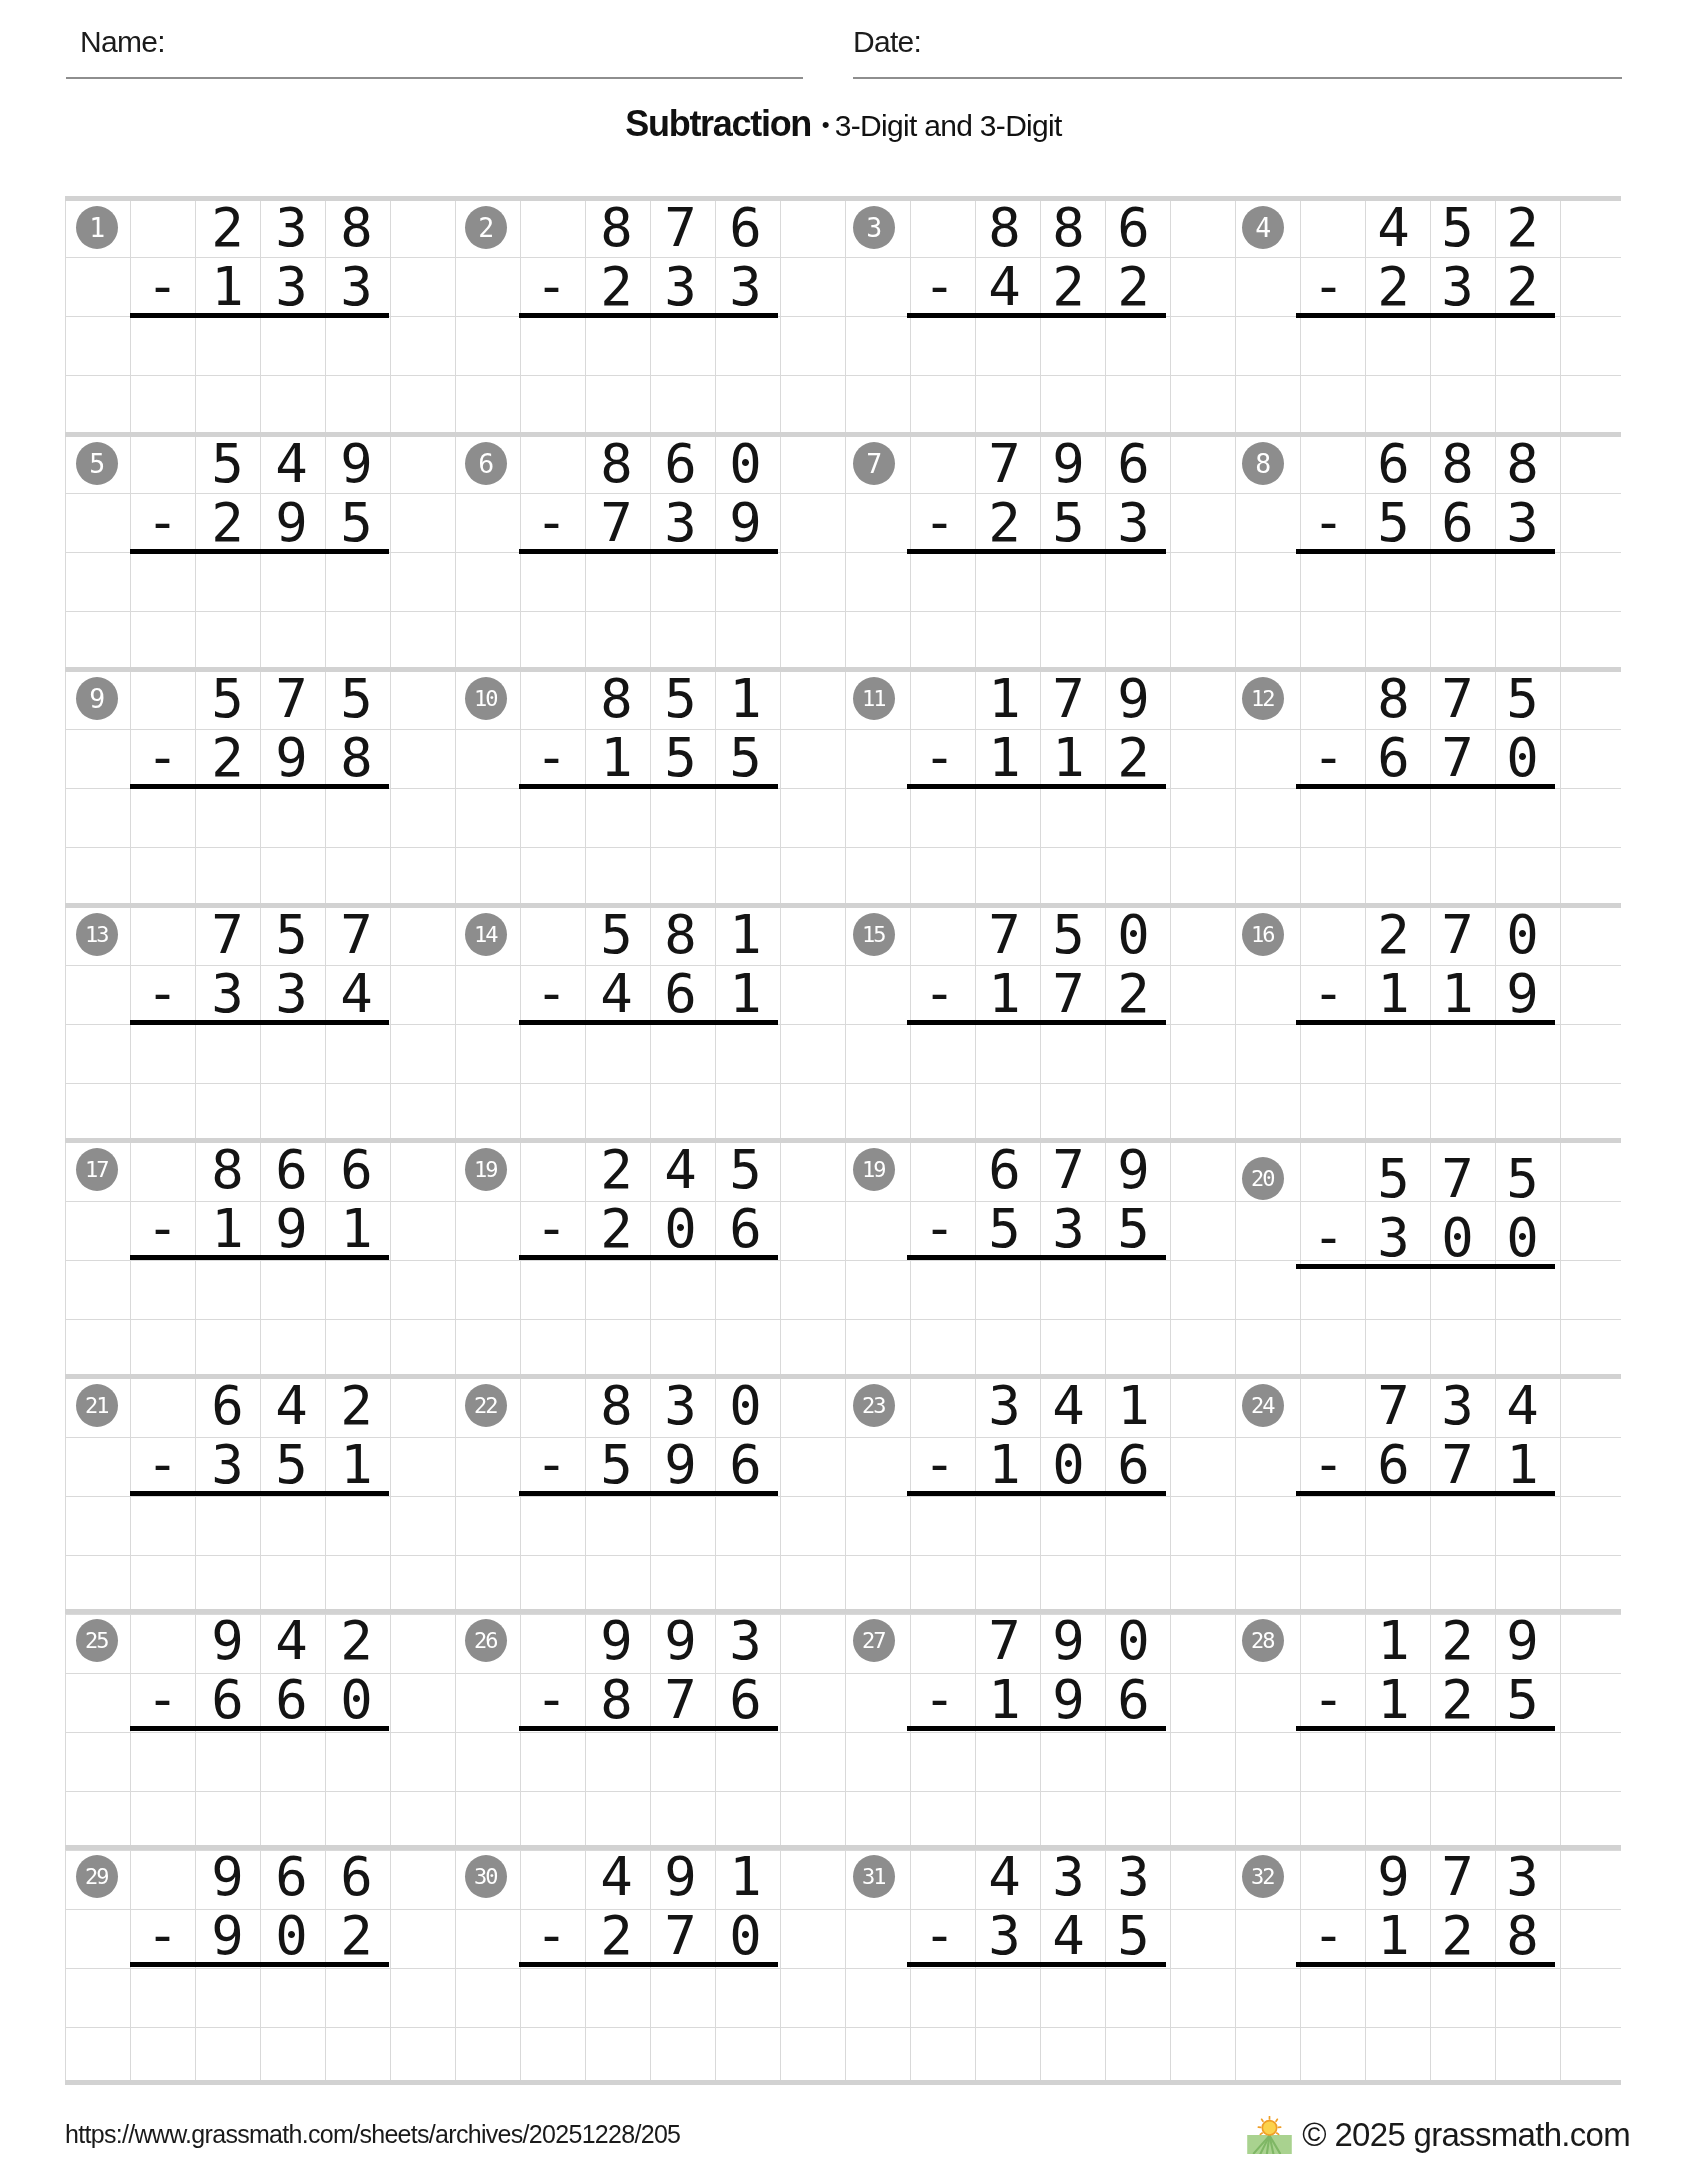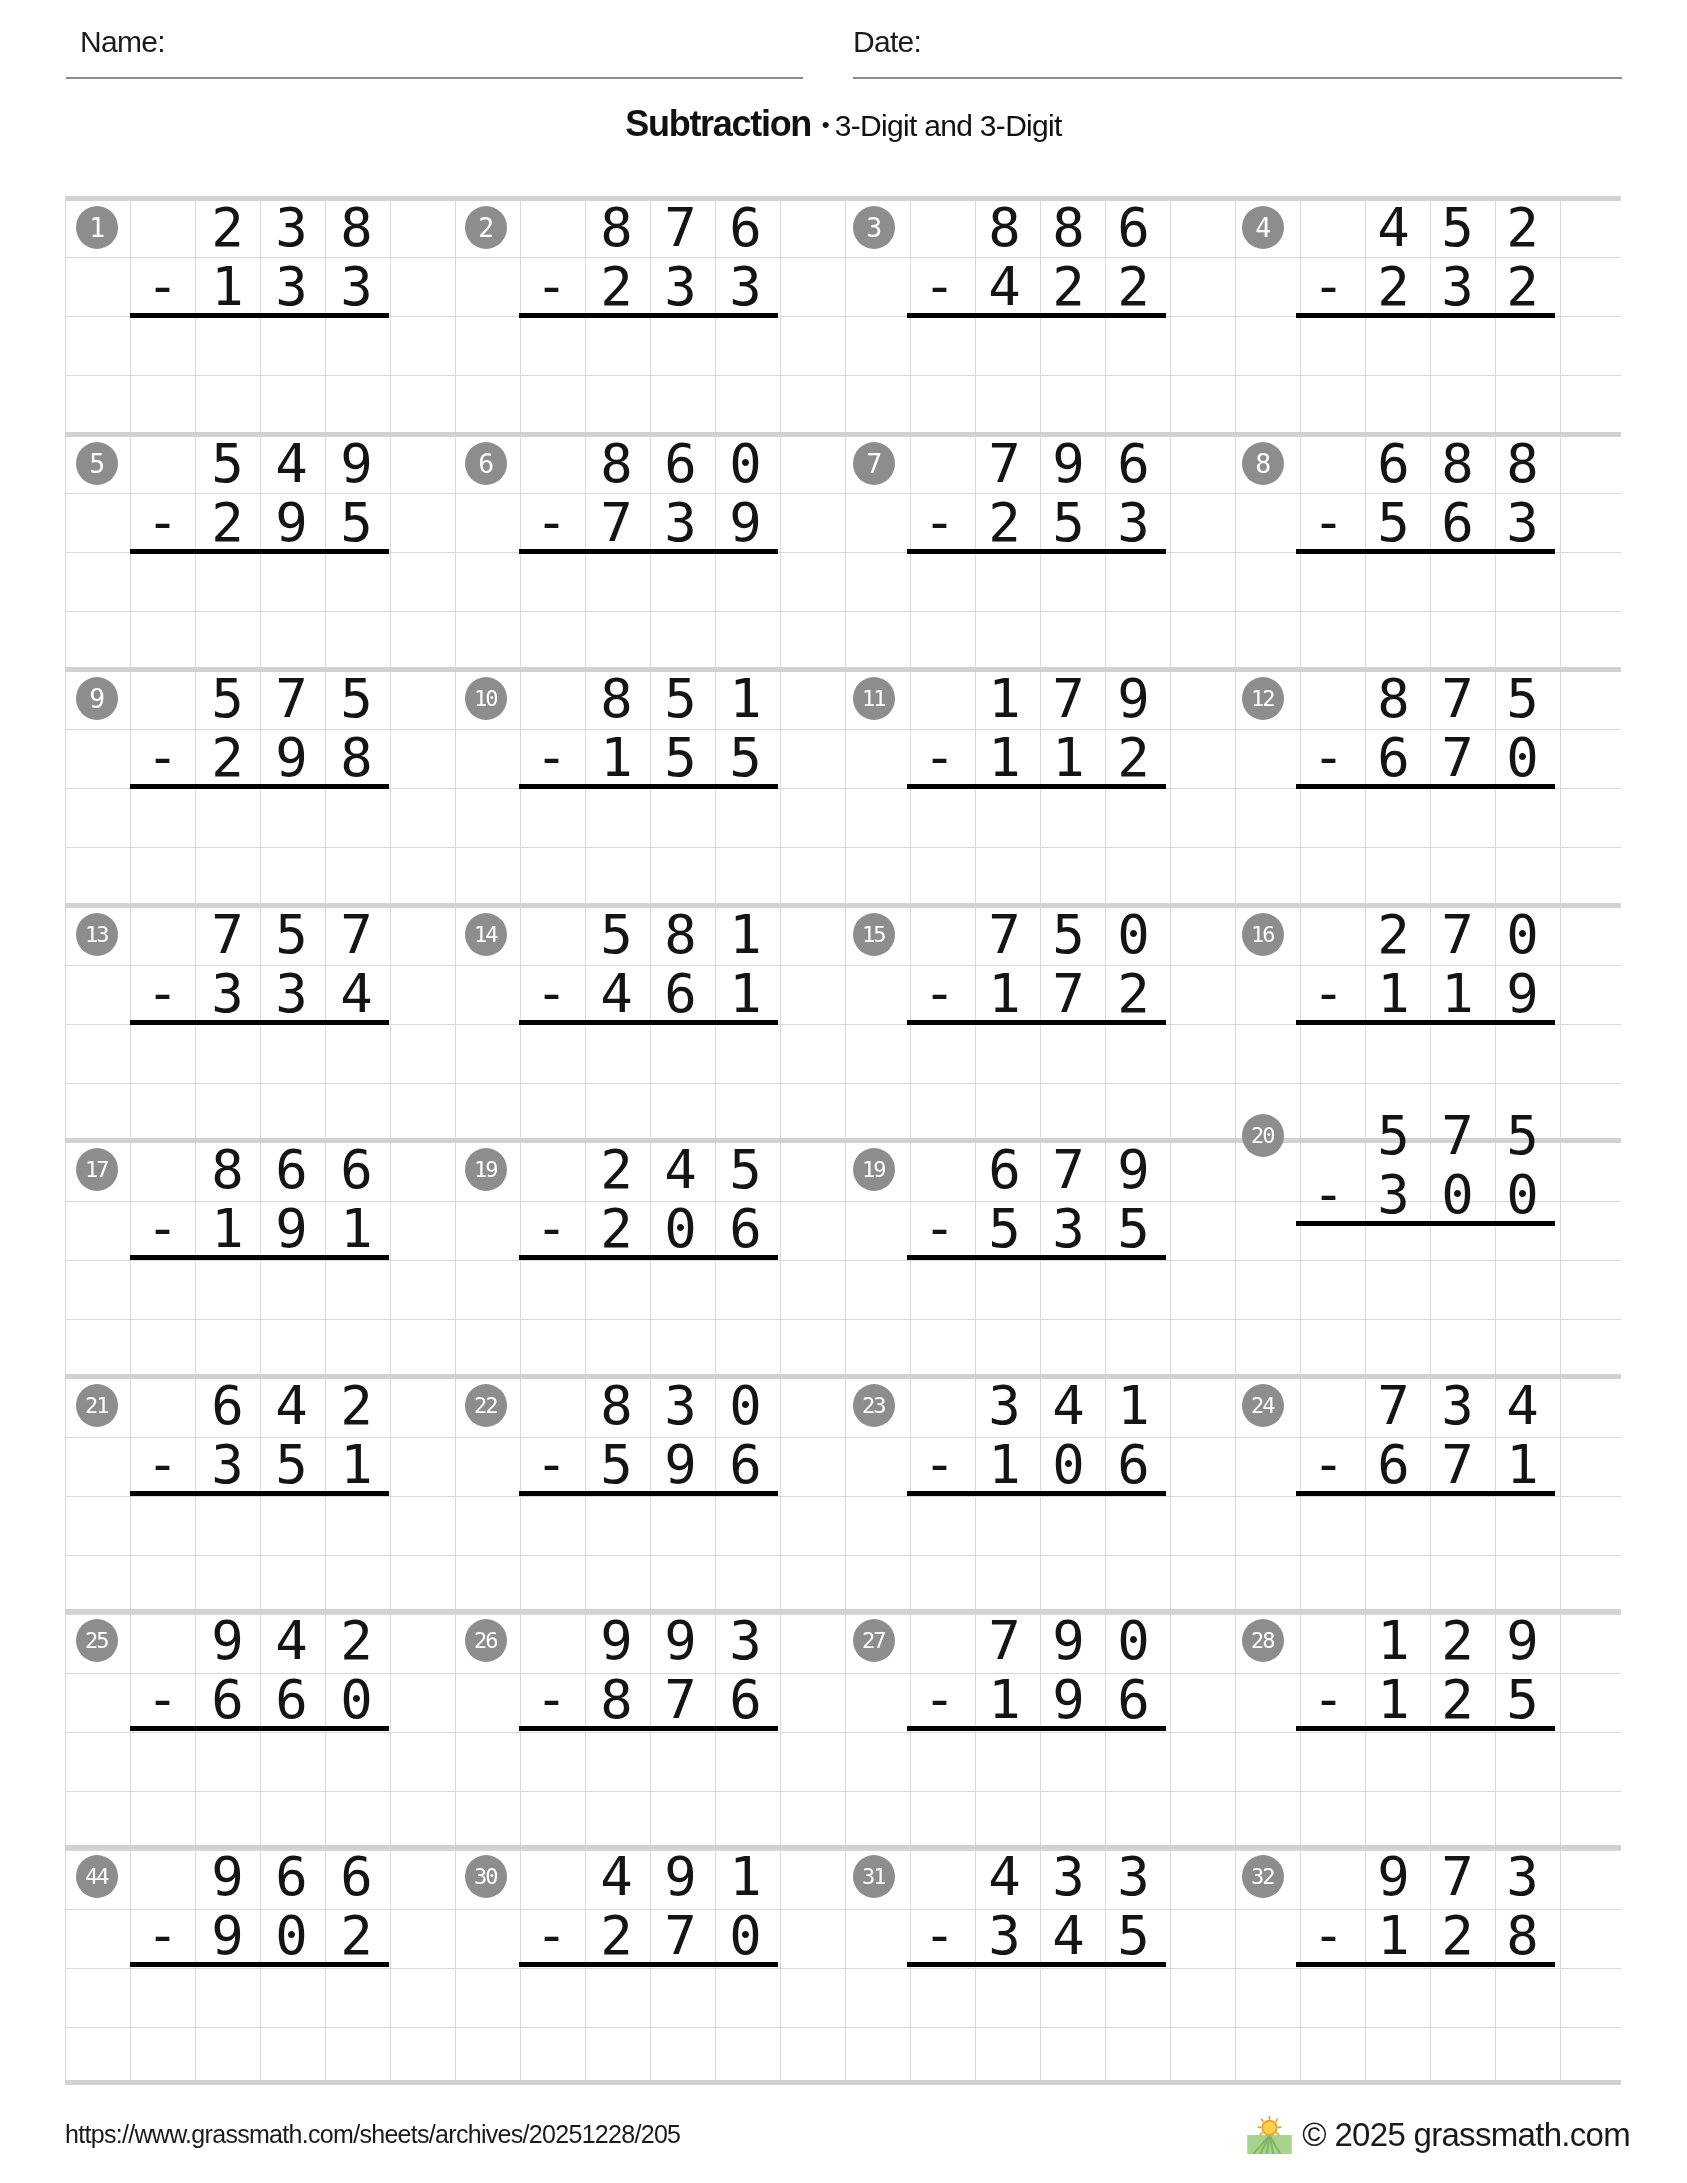--- a/index.html
+++ b/index.html
@@ -305,21 +305,21 @@
         <div class="badge two">19</div>
         <div class="digit" style="left: 130px; top: 0px;">6</div>
         <div class="digit" style="left: 194px; top: 0px;">7</div>
         <div class="digit" style="left: 259px; top: 0px;">9</div>
         <div class="digit" style="left: 65px; top: 59px;">-</div>
         <div class="digit" style="left: 130px; top: 59px;">5</div>
         <div class="digit" style="left: 194px; top: 59px;">3</div>
         <div class="digit" style="left: 259px; top: 59px;">5</div>
         <div class="subline"></div>
       </div>
-      <div class="problem" style="left: 1166px; top: 908px;">
+      <div class="problem" style="left: 1166px; top: 951px;">
         <div class="badge two">20</div>
         <div class="digit" style="left: 130px; top: 0px;">5</div>
         <div class="digit" style="left: 194px; top: 0px;">7</div>
         <div class="digit" style="left: 259px; top: 0px;">5</div>
         <div class="digit" style="left: 65px; top: 59px;">-</div>
         <div class="digit" style="left: 130px; top: 59px;">3</div>
         <div class="digit" style="left: 194px; top: 59px;">0</div>
         <div class="digit" style="left: 259px; top: 59px;">0</div>
         <div class="subline"></div>
       </div>
@@ -405,21 +405,21 @@
         <div class="digit" style="left: 130px; top: 0px;">1</div>
         <div class="digit" style="left: 194px; top: 0px;">2</div>
         <div class="digit" style="left: 259px; top: 0px;">9</div>
         <div class="digit" style="left: 65px; top: 59px;">-</div>
         <div class="digit" style="left: 130px; top: 59px;">1</div>
         <div class="digit" style="left: 194px; top: 59px;">2</div>
         <div class="digit" style="left: 259px; top: 59px;">5</div>
         <div class="subline"></div>
       </div>
       <div class="problem" style="left: 0px; top: 1649px;">
-        <div class="badge two">44</div>
+        <div class="badge two">29</div>
         <div class="digit" style="left: 130px; top: 0px;">9</div>
         <div class="digit" style="left: 194px; top: 0px;">6</div>
         <div class="digit" style="left: 259px; top: 0px;">6</div>
         <div class="digit" style="left: 65px; top: 59px;">-</div>
         <div class="digit" style="left: 130px; top: 59px;">9</div>
         <div class="digit" style="left: 194px; top: 59px;">0</div>
         <div class="digit" style="left: 259px; top: 59px;">2</div>
         <div class="subline"></div>
       </div>
       <div class="problem" style="left: 389px; top: 1649px;">

